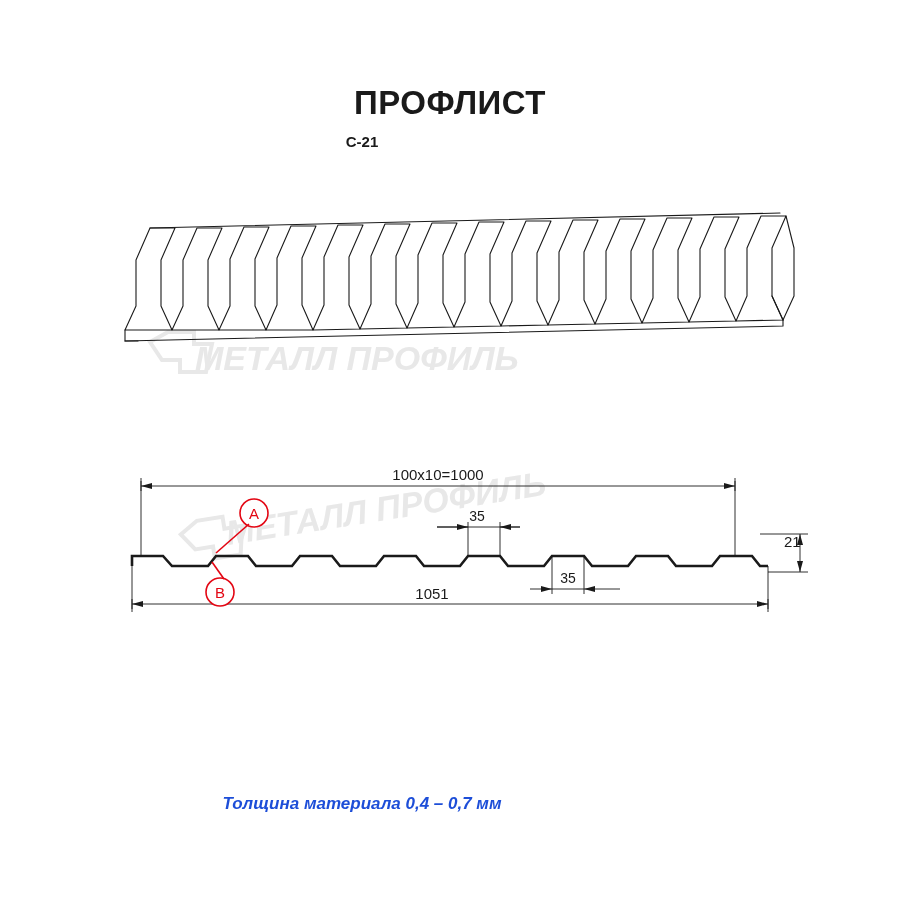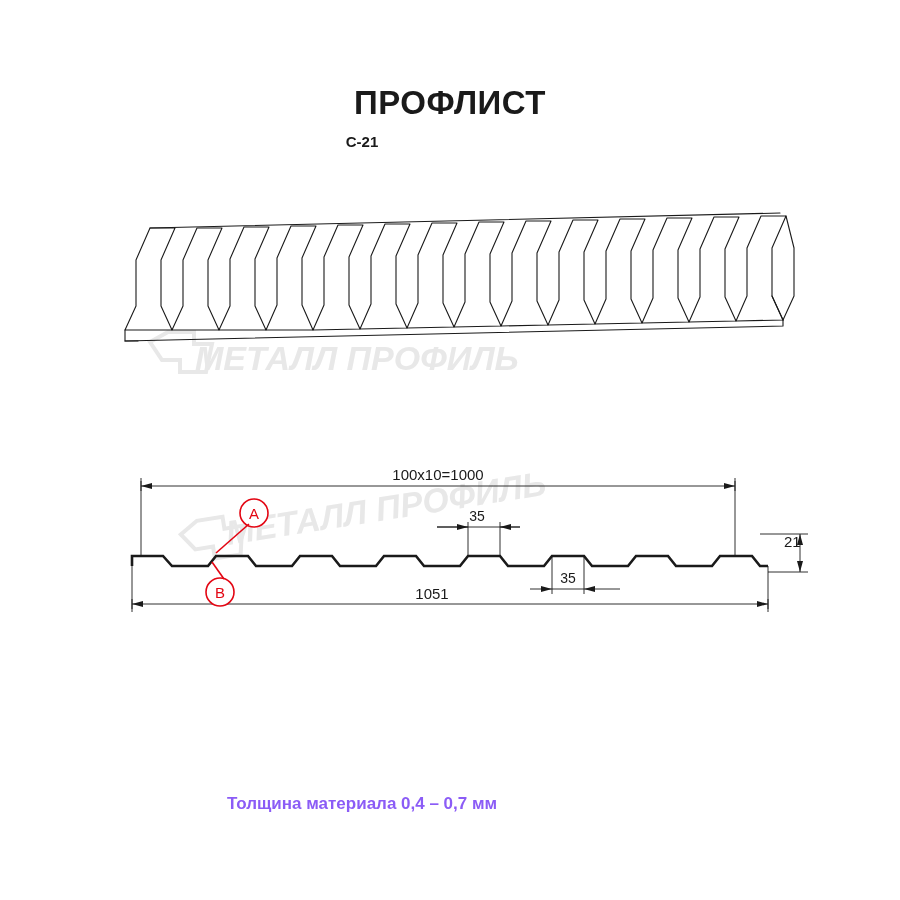--- a/index.html
+++ b/index.html
@@ -41,21 +41,22 @@
     color: #1a1a1a;
   }
   .footer-note {
     position: absolute;
     top: 794px;
     left: 0;
     width: 724px;
     text-align: center;
     font-size: 17px;
     font-weight: bold;
-    color: #8b5cf6;
+    color: #1d4ed8;
+    font-style: italic;
   }
   .svg-layer {
     position: absolute;
     top: 0;
     left: 0;
   }
   .wm {
     fill: #e8e8e8;
     font-family: "Liberation Sans", sans-serif;
     font-weight: bold;

